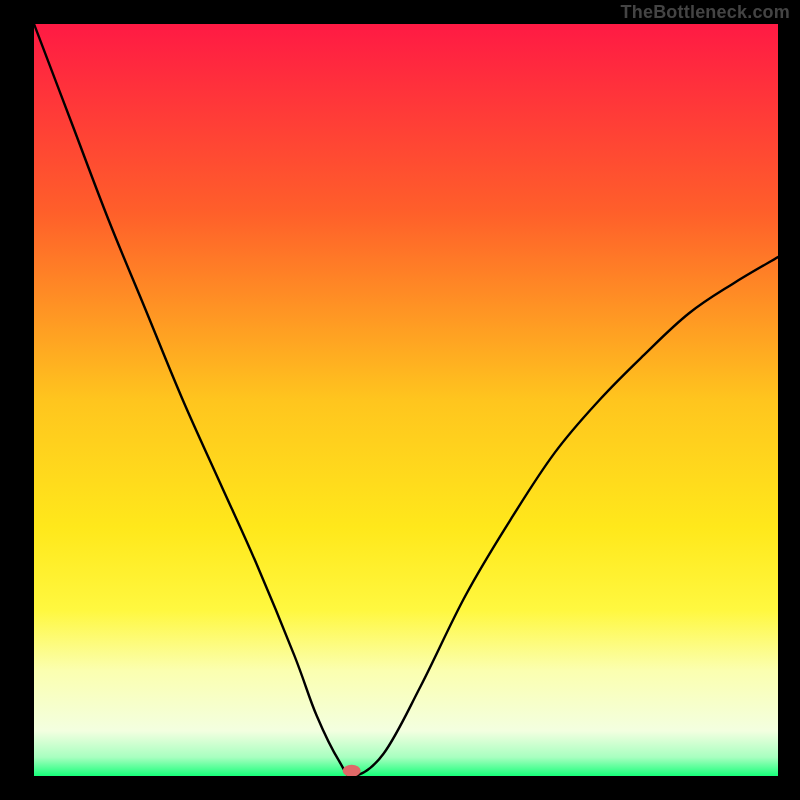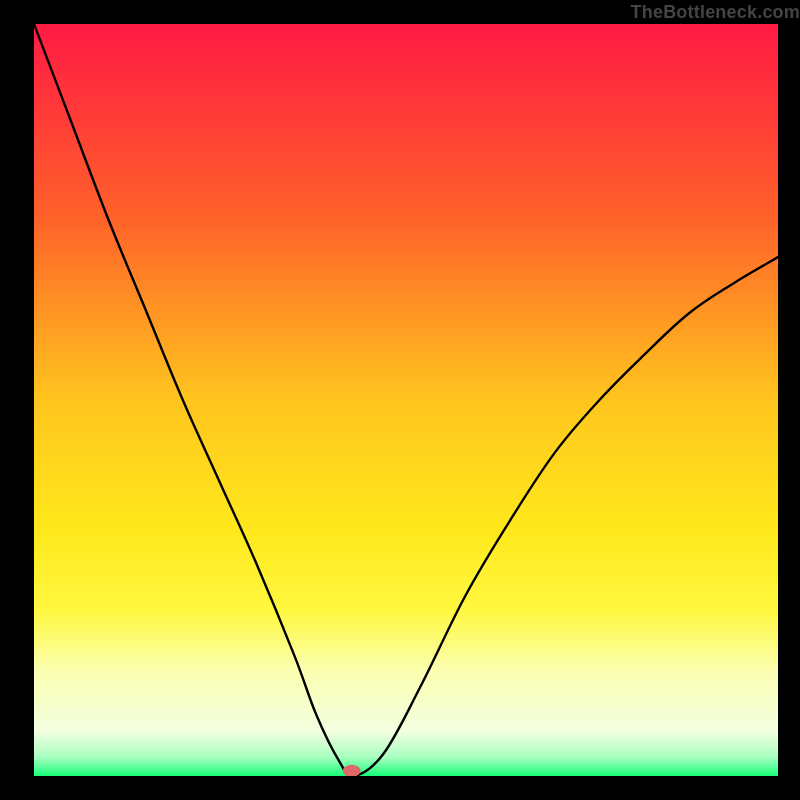--- a/index.html
+++ b/index.html
@@ -17,21 +17,21 @@
     height: 800px;
     background: #000;
   }
   .plot {
     position: absolute;
     box-sizing: border-box;
   }
   .watermark {
     position: absolute;
     top: 2px;
-    right: 0;
+    right: 10px;
     color: #444;
     font-size: 18px;
     font-weight: 600;
     letter-spacing: 0.2px;
     user-select: none;
   }
   svg { display: block; }
 </style>
 </head>
 <body>

